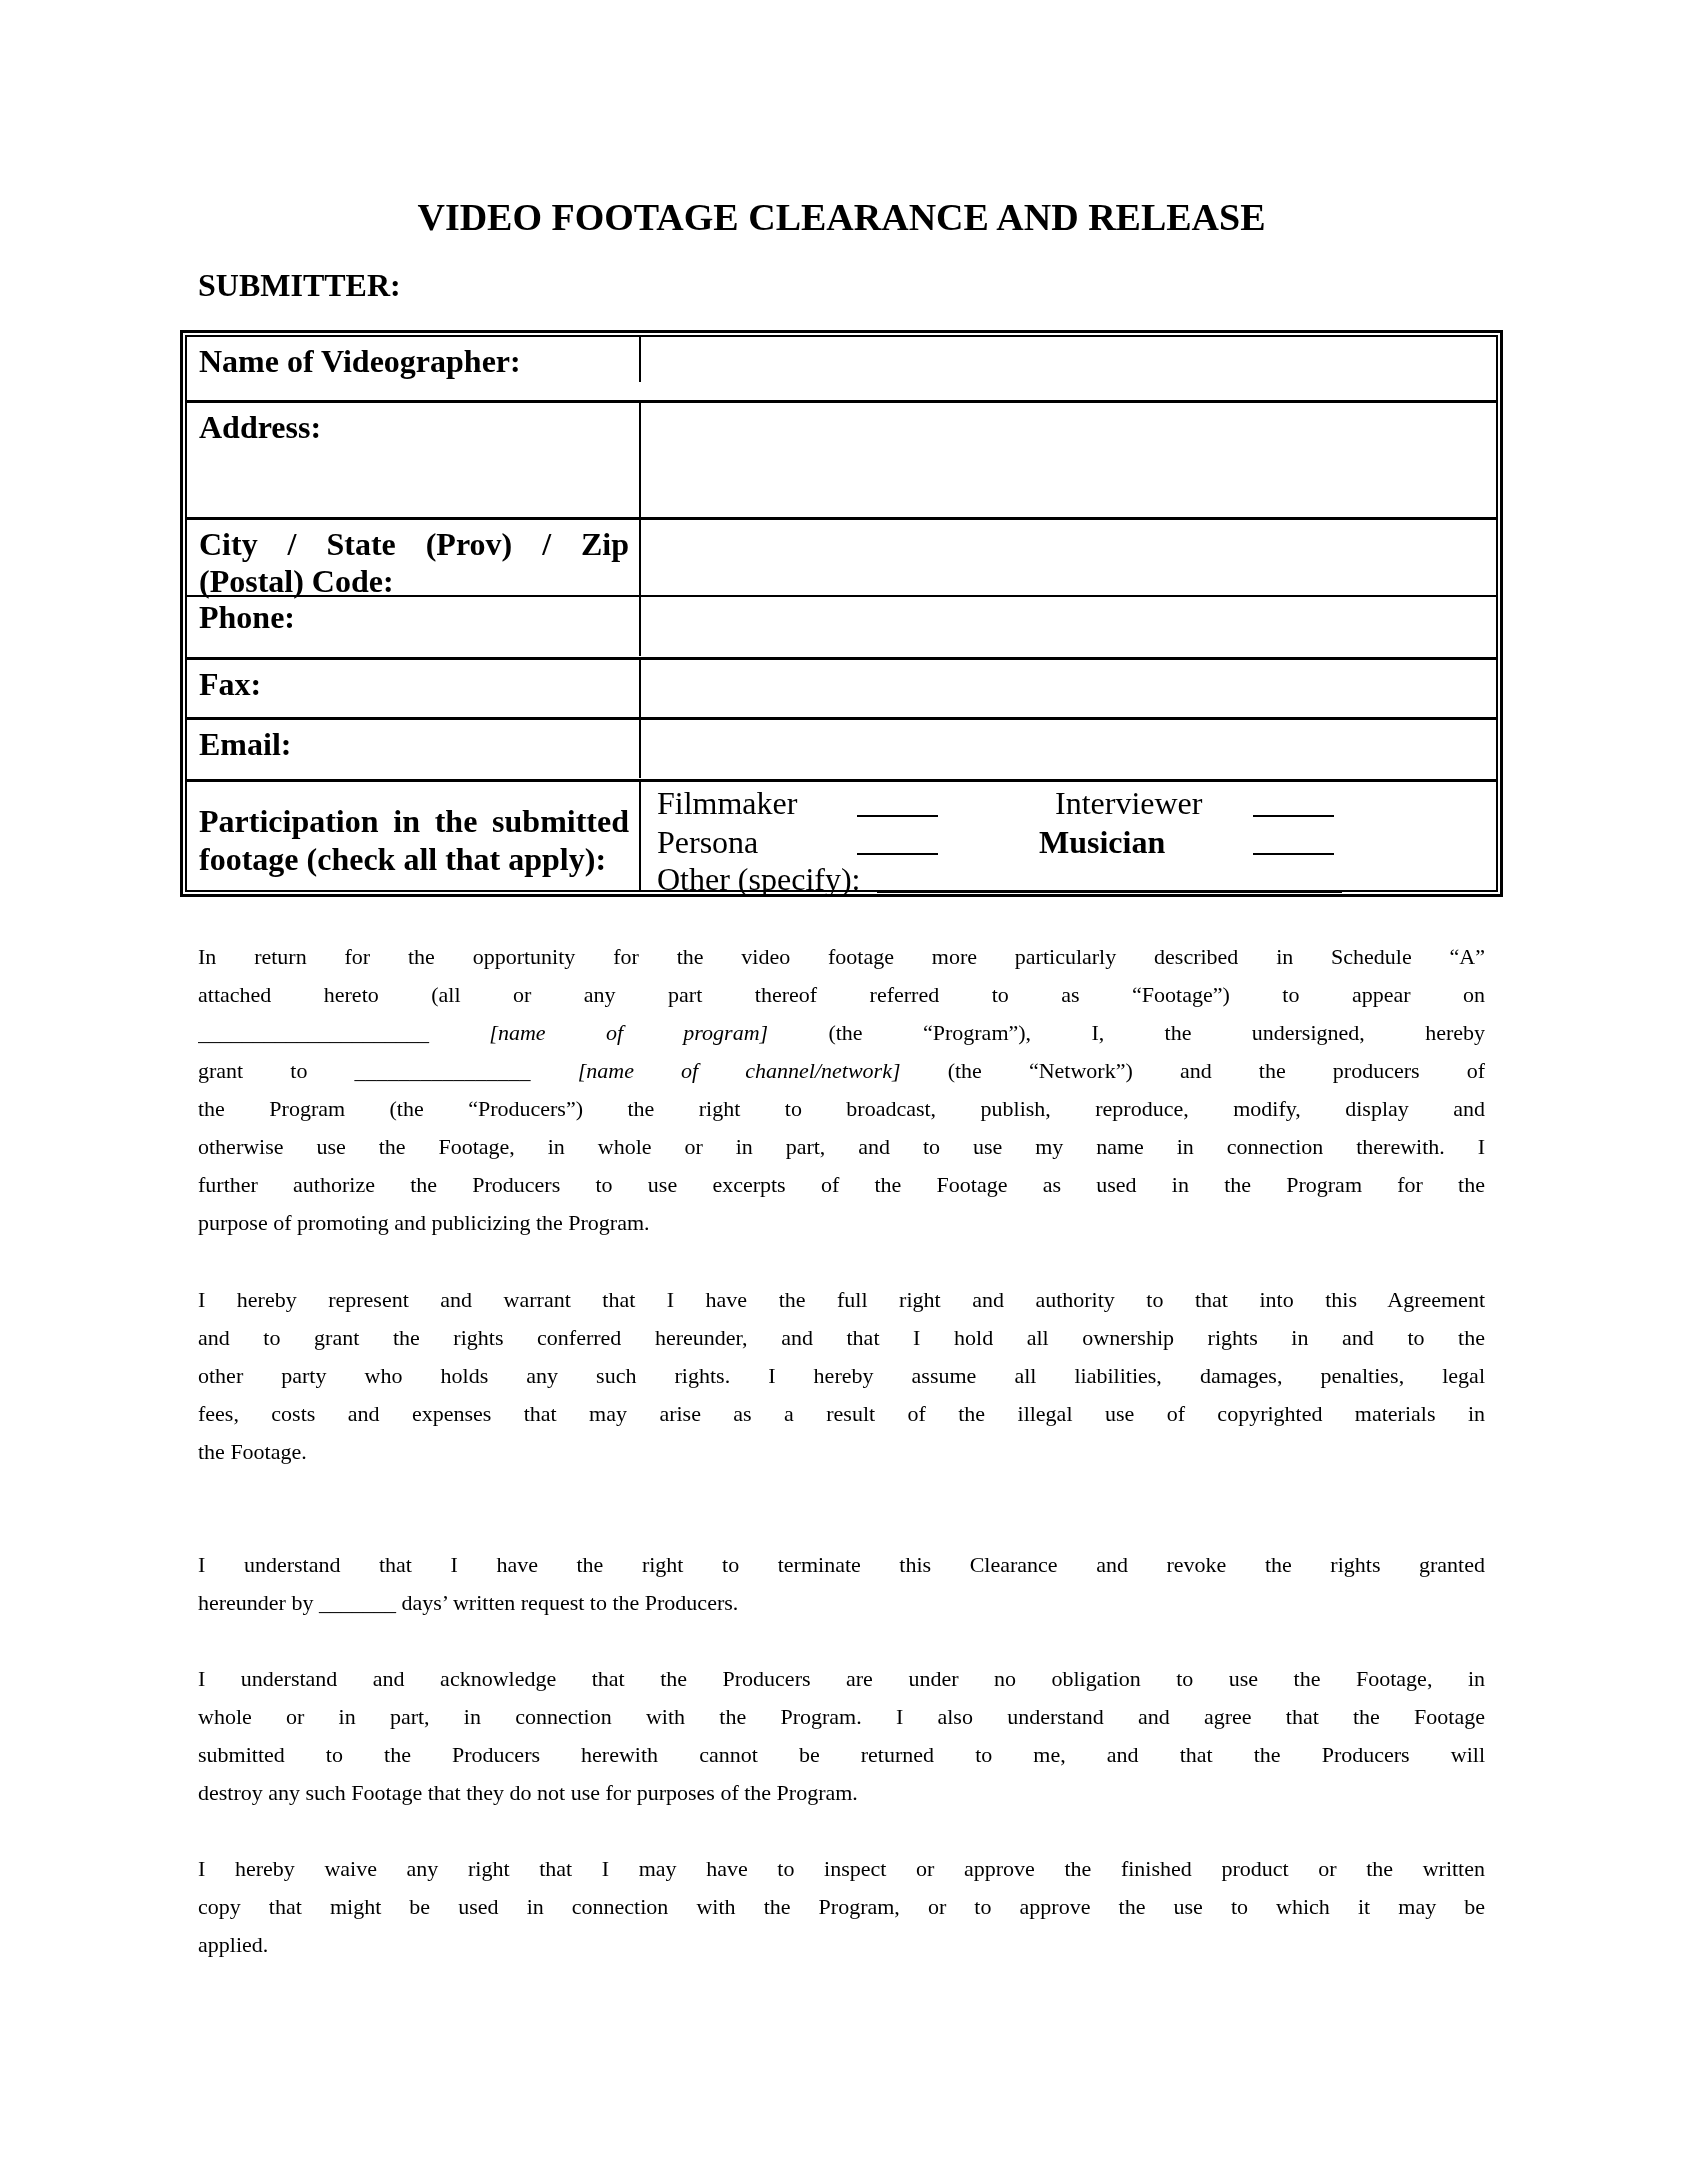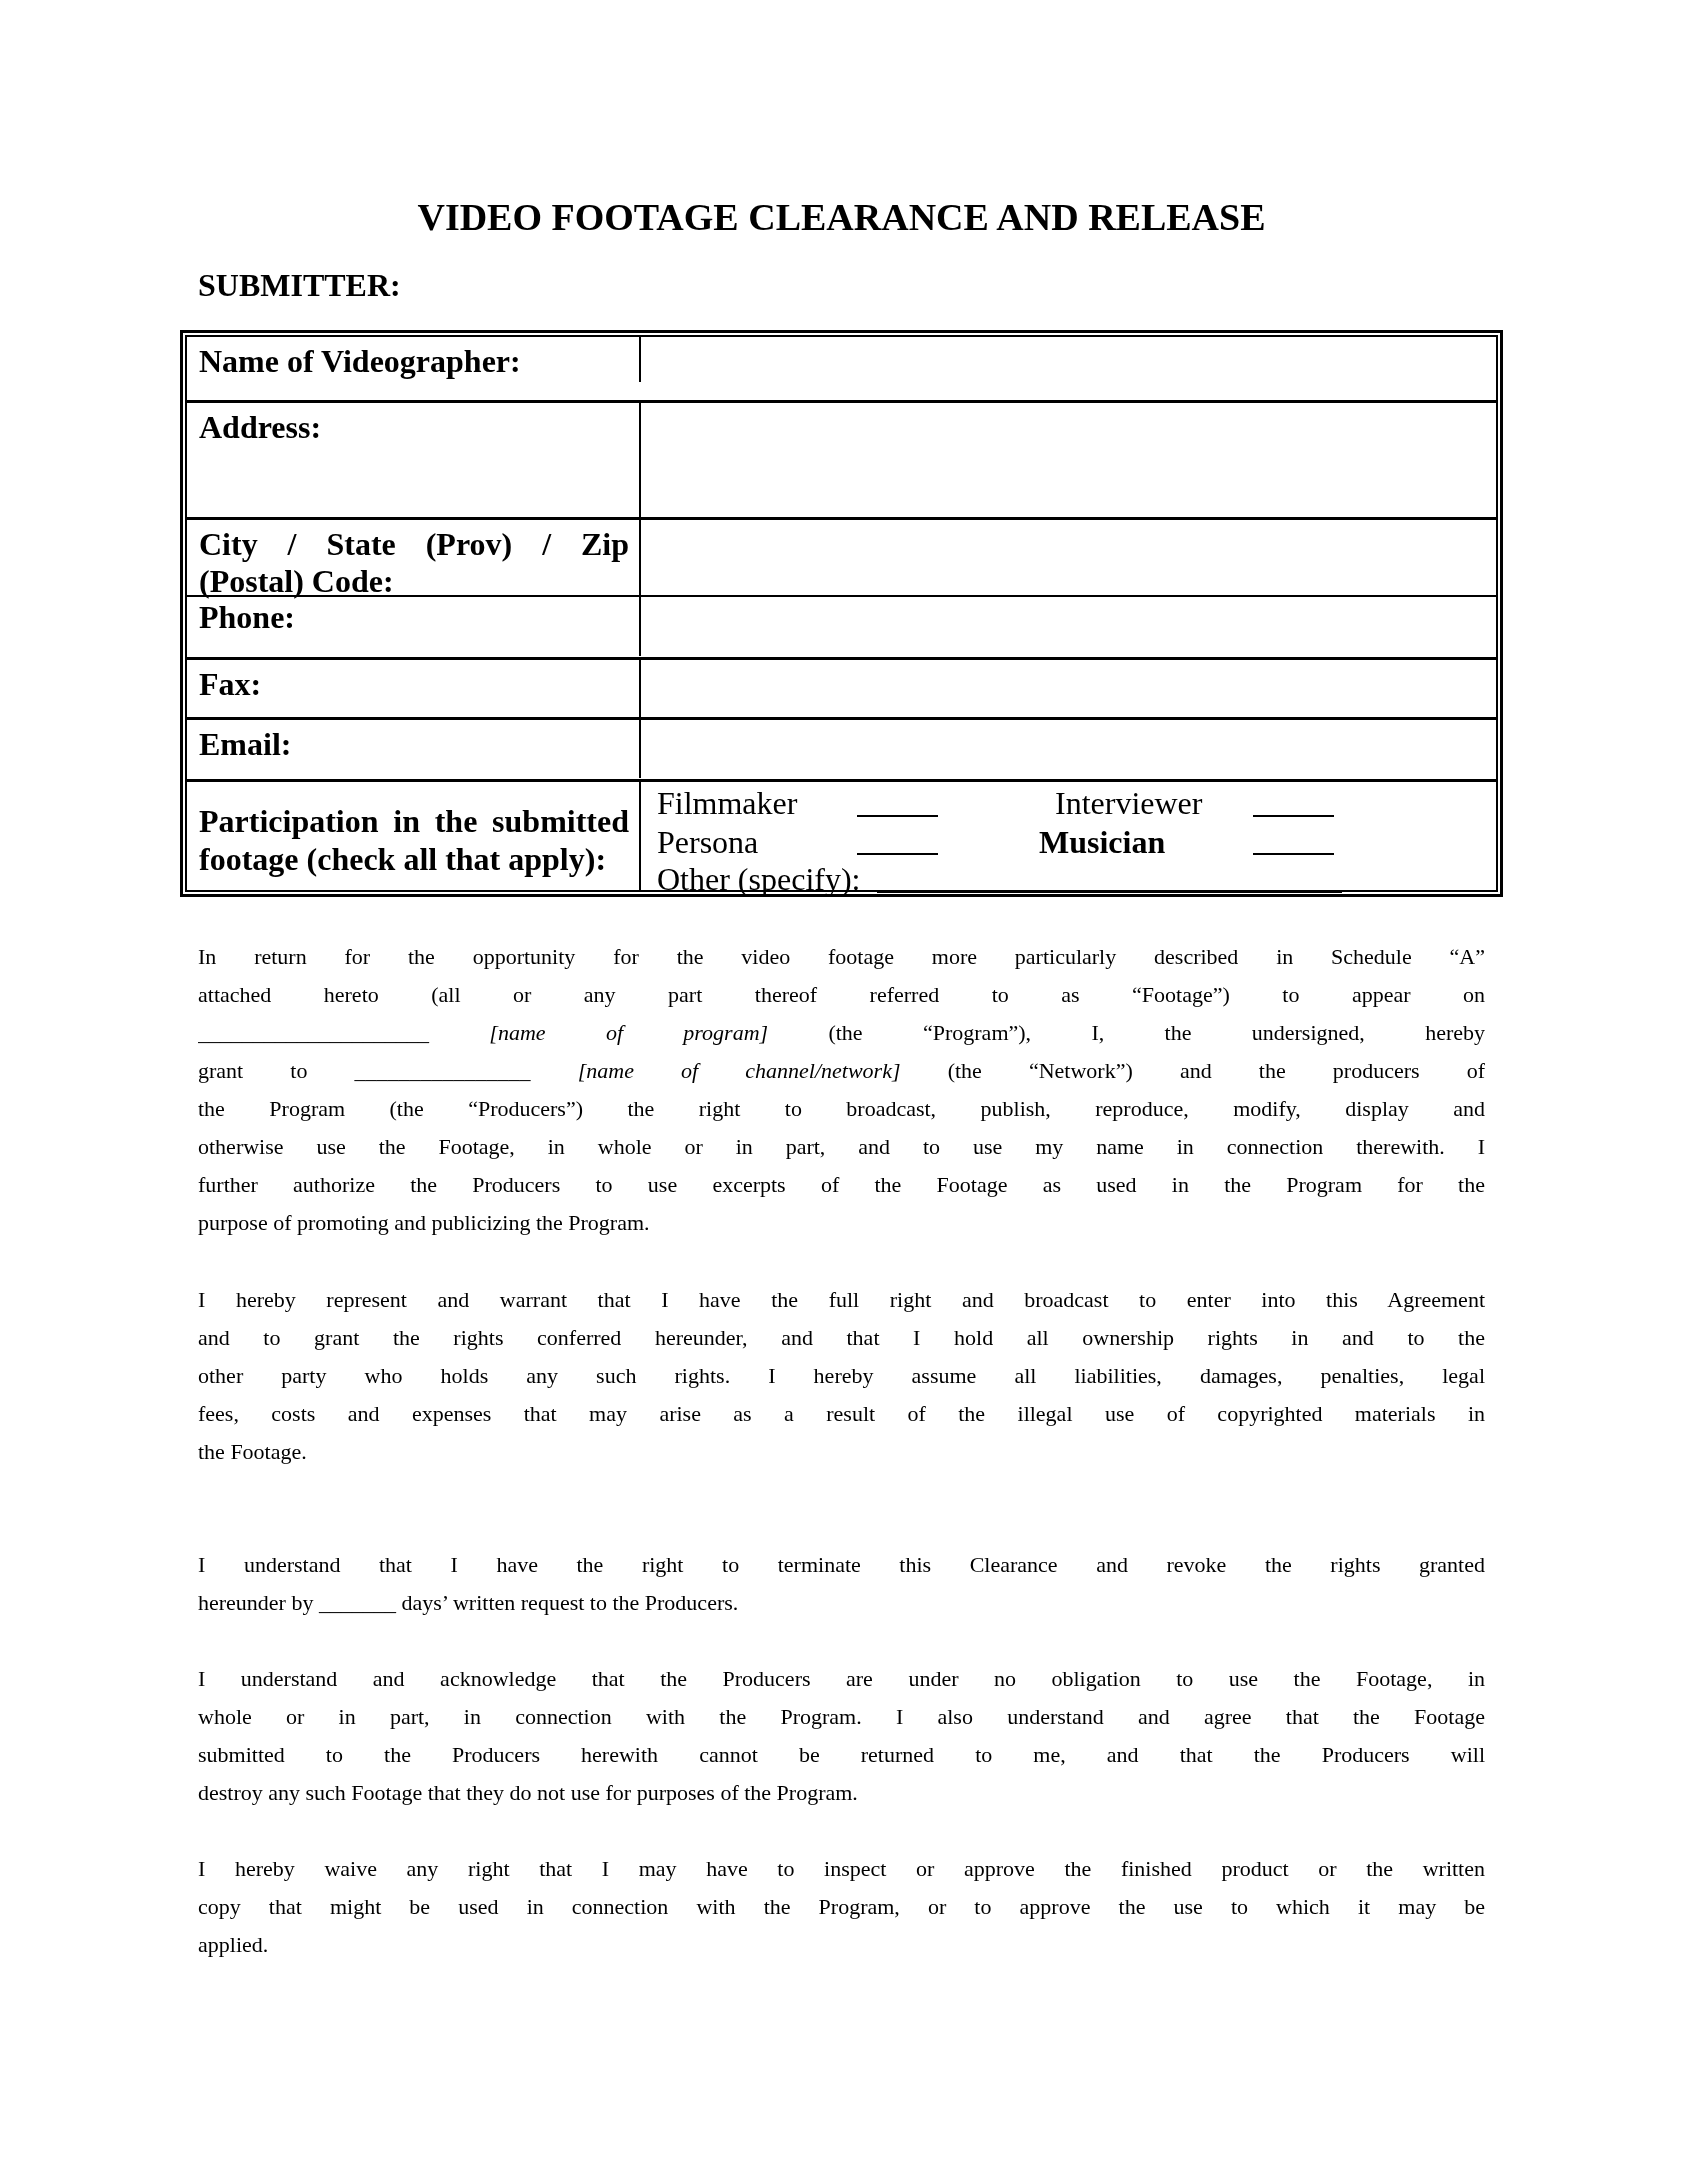--- a/index.html
+++ b/index.html
@@ -125,21 +125,21 @@
     <span class="line" style="white-space: normal; overflow: hidden;"><span>In return for the opportunity for the video footage more particularly described in Schedule “A”</span></span>
     <span class="line" style="white-space: normal; overflow: hidden;"><span>attached hereto (all or any part thereof referred to as “Footage”) to appear on</span></span>
     <span class="line" style="white-space: normal; overflow: hidden;"><span class="us">_____________________</span><span> </span><span class="it">[name of program]</span><span> (the “Program”), I, the undersigned, hereby</span></span>
     <span class="line" style="white-space: normal; overflow: hidden;"><span>grant to </span><span class="us">________________</span><span> </span><span class="it">[name of channel/network]</span><span> (the “Network”) and the producers of</span></span>
     <span class="line" style="white-space: normal; overflow: hidden;"><span>the Program (the “Producers”) the right to broadcast, publish, reproduce, modify, display and</span></span>
     <span class="line" style="white-space: normal; overflow: hidden;"><span>otherwise use the Footage, in whole or in part, and to use my name in connection therewith. I</span></span>
     <span class="line" style="white-space: normal; overflow: hidden;"><span>further authorize the Producers to use excerpts of the Footage as used in the Program for the</span></span>
     <span class="line last"><span>purpose of promoting and publicizing the Program.</span></span>
   </div>
 <div class="abs para" style="top:1281px;">
-    <span class="line" style="white-space: normal; overflow: hidden;"><span>I hereby represent and warrant that I have the full right and broadcast to enter into this Agreement</span></span>
+    <span class="line" style="white-space: normal; overflow: hidden;"><span>I hereby represent and warrant that I have the full right and authority to that into this Agreement</span></span>
     <span class="line" style="white-space: normal; overflow: hidden;"><span>and to grant the rights conferred hereunder, and that I hold all ownership rights in and to the</span></span>
     <span class="line" style="white-space: normal; overflow: hidden;"><span>other party who holds any such rights. I hereby assume all liabilities, damages, penalties, legal</span></span>
     <span class="line" style="white-space: normal; overflow: hidden;"><span>fees, costs and expenses that may arise as a result of the illegal use of copyrighted materials in</span></span>
     <span class="line last"><span>the Footage.</span></span>
   </div>
 <div class="abs para" style="top:1546px;">
     <span class="line" style="white-space: normal; overflow: hidden;"><span>I understand that I have the right to terminate this Clearance and revoke the rights granted</span></span>
     <span class="line last"><span>hereunder by </span><span class="us">_______</span><span> days’ written request to the Producers.</span></span>
   </div>
 <div class="abs para" style="top:1660px;">

